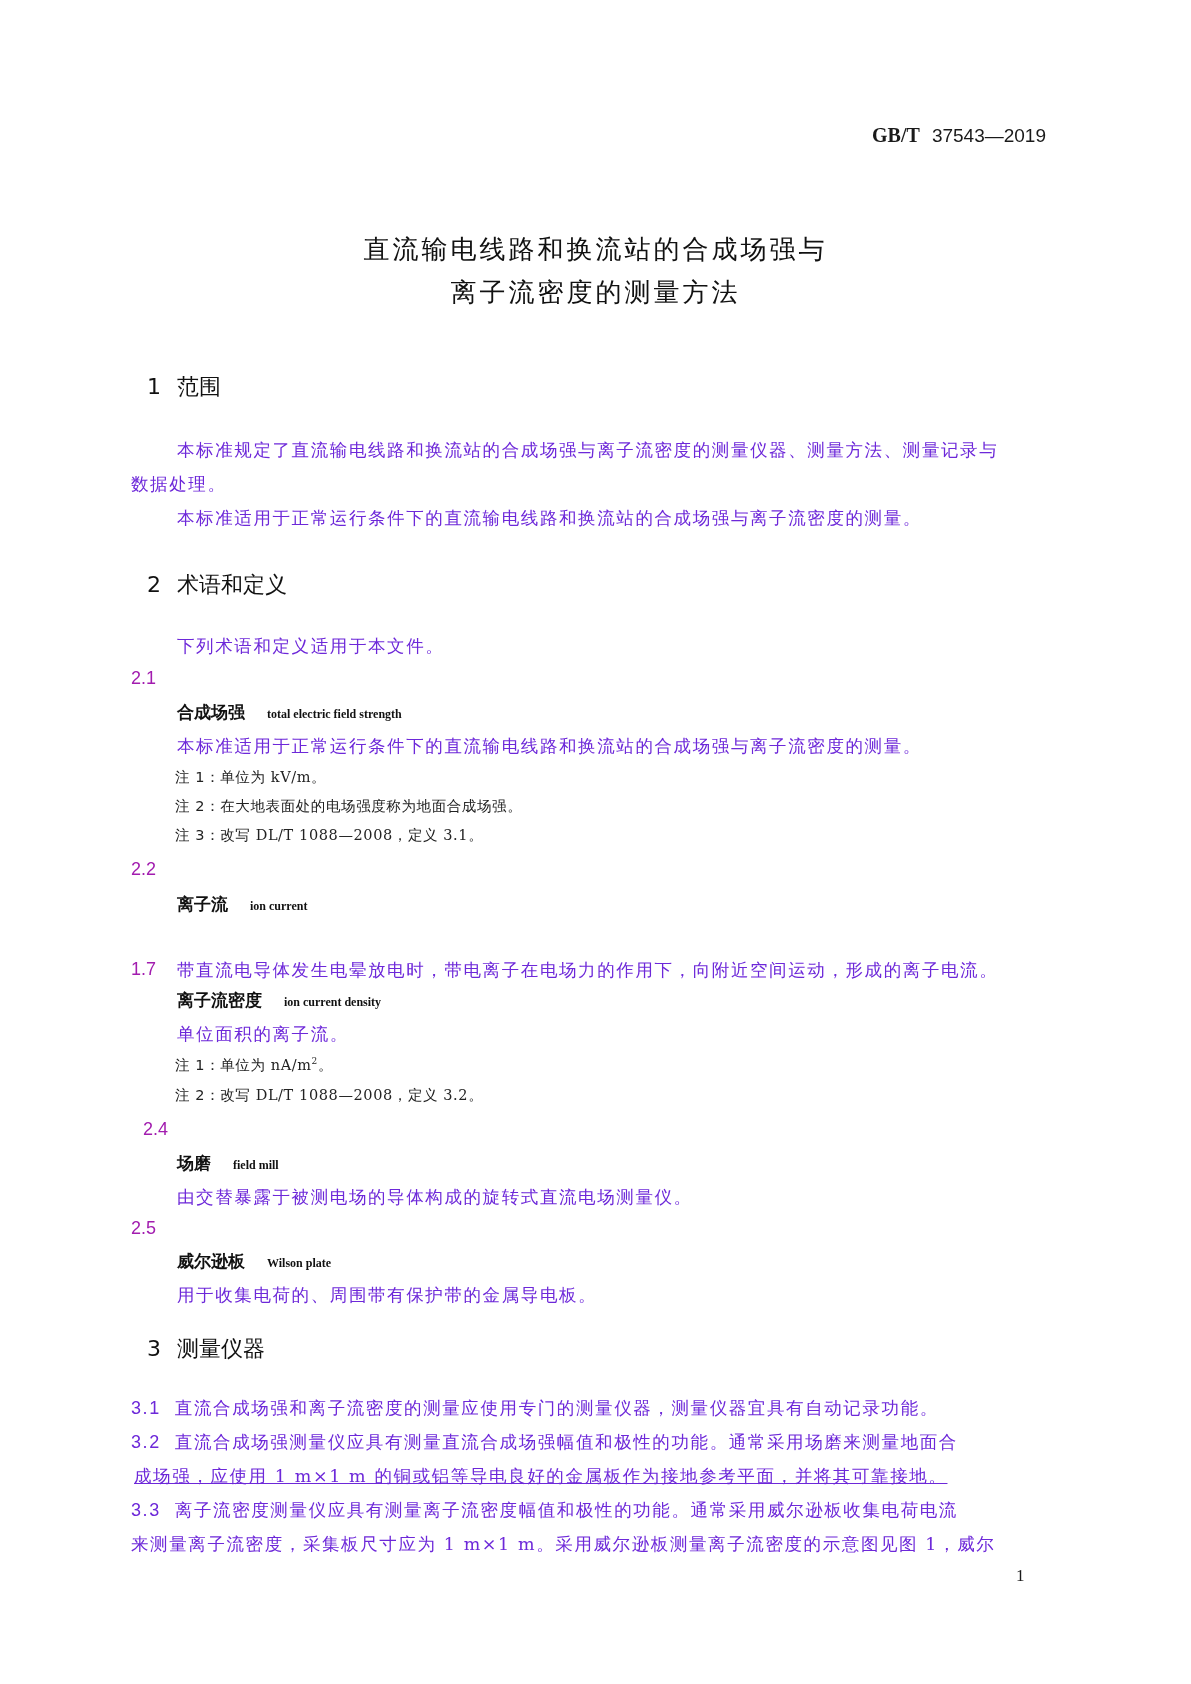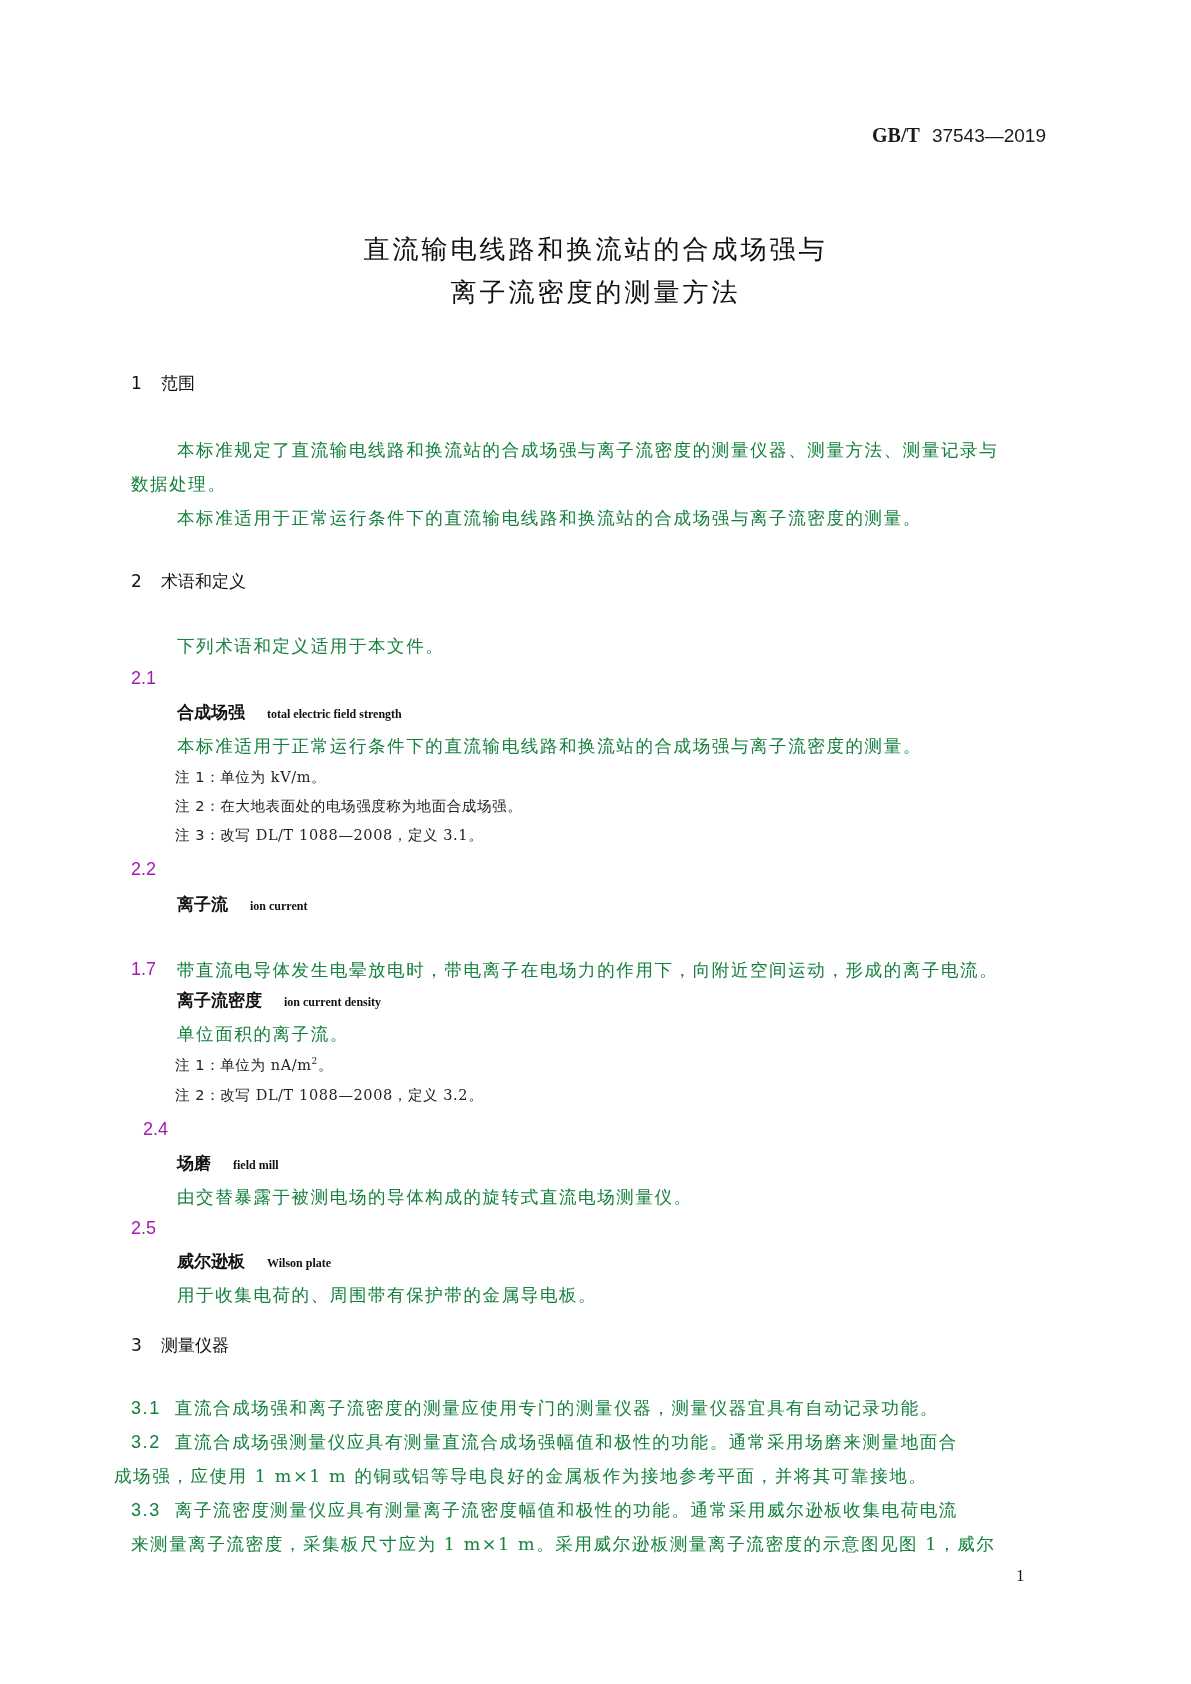--- a/index.html
+++ b/index.html
@@ -4,23 +4,23 @@
 <style>
   html, body { margin: 0; padding: 0; background: #ffffff; }
   body { width: 1191px; height: 1684px; position: relative; overflow: hidden;
          font-family: "DejaVu Serif", "Liberation Serif", serif; color: #1a1a1a; }
   .abs { position: absolute; white-space: nowrap; }
   .std-code { top: 124px; left: 872px; font-size: 19px; }
   .std-code .gbt { font-family: "Liberation Serif", serif; font-weight: bold; font-size: 20px; }
   .std-code .num { font-family: "Liberation Sans", sans-serif; font-size: 19px; }
   .title { left: 0; width: 1191px; text-align: center; font-family: "DejaVu Sans", sans-serif;
            font-size: 26px; letter-spacing: 3px; color: #111; }
-  .h1 { font-family: "DejaVu Sans", sans-serif; font-size: 17px; color: #111; }
+  .h1 { font-family: "DejaVu Sans", sans-serif; font-size: 22px; color: #111; margin-left: 16px; }
   .h1 .n { display: inline-block; width: 30px; }
-  .p { font-size: 17.5px; letter-spacing: 1.6px; color: #15803d; }
+  .p { font-size: 17.5px; letter-spacing: 1.6px; color: #6d28d9; }
   .clause-no { font-family: "Liberation Sans", sans-serif; font-size: 18px; color: #a21caf; }
   .term { font-family: "DejaVu Sans", sans-serif; font-weight: bold; font-size: 17px; color: #111; }
   .term .en { font-family: "Liberation Serif", serif; font-weight: bold; font-size: 12px; margin-left: 22px; letter-spacing: 0; }
   .note { font-size: 14.5px; letter-spacing: 0.6px; color: #222; }
   .note .lbl { font-family: "DejaVu Sans", sans-serif; font-weight: normal; }
   .note sup { font-size: 9px; }
   .sub-no { font-family: "Liberation Sans", sans-serif; font-size: 18px; margin-right: 14px; }
   .page-num { font-family: "Liberation Serif", serif; font-size: 17px; }
 </style>
 </head>
@@ -84,19 +84,19 @@
 <div class="abs h1" style="top:1334px; left:131px;">
   <span class="n">3</span><span>测量仪器</span>
 </div>
 
 <div class="abs p" style="top:1396px; left:131px;">
   <span class="sub-no">3.1</span><span>直流合成场强和离子流密度的测量应使用专门的测量仪器，测量仪器宜具有自动记录功能。</span>
 </div>
 <div class="abs p" style="top:1430px; left:131px;">
   <span class="sub-no">3.2</span><span>直流合成场强测量仪应具有测量直流合成场强幅值和极性的功能。通常采用场磨来测量地面合</span>
 </div>
-<div class="abs p" style="top:1464px; left:114px;">成场强，应使用 1 m×1 m 的铜或铝等导电良好的金属板作为接地参考平面，并将其可靠接地。</div>
+<div class="abs p" style="top:1464px; left:134px;text-decoration:underline;">成场强，应使用 1 m×1 m 的铜或铝等导电良好的金属板作为接地参考平面，并将其可靠接地。</div>
 <div class="abs p" style="top:1498px; left:131px;">
   <span class="sub-no">3.3</span><span>离子流密度测量仪应具有测量离子流密度幅值和极性的功能。通常采用威尔逊板收集电荷电流</span>
 </div>
 <div class="abs p" style="top:1532px; left:131px;">来测量离子流密度，采集板尺寸应为 1 m×1 m。采用威尔逊板测量离子流密度的示意图见图 1，威尔</div>
 
 <div class="abs page-num" style="top:1566px; left:1016px;">1</div>
 
 </body></html>

